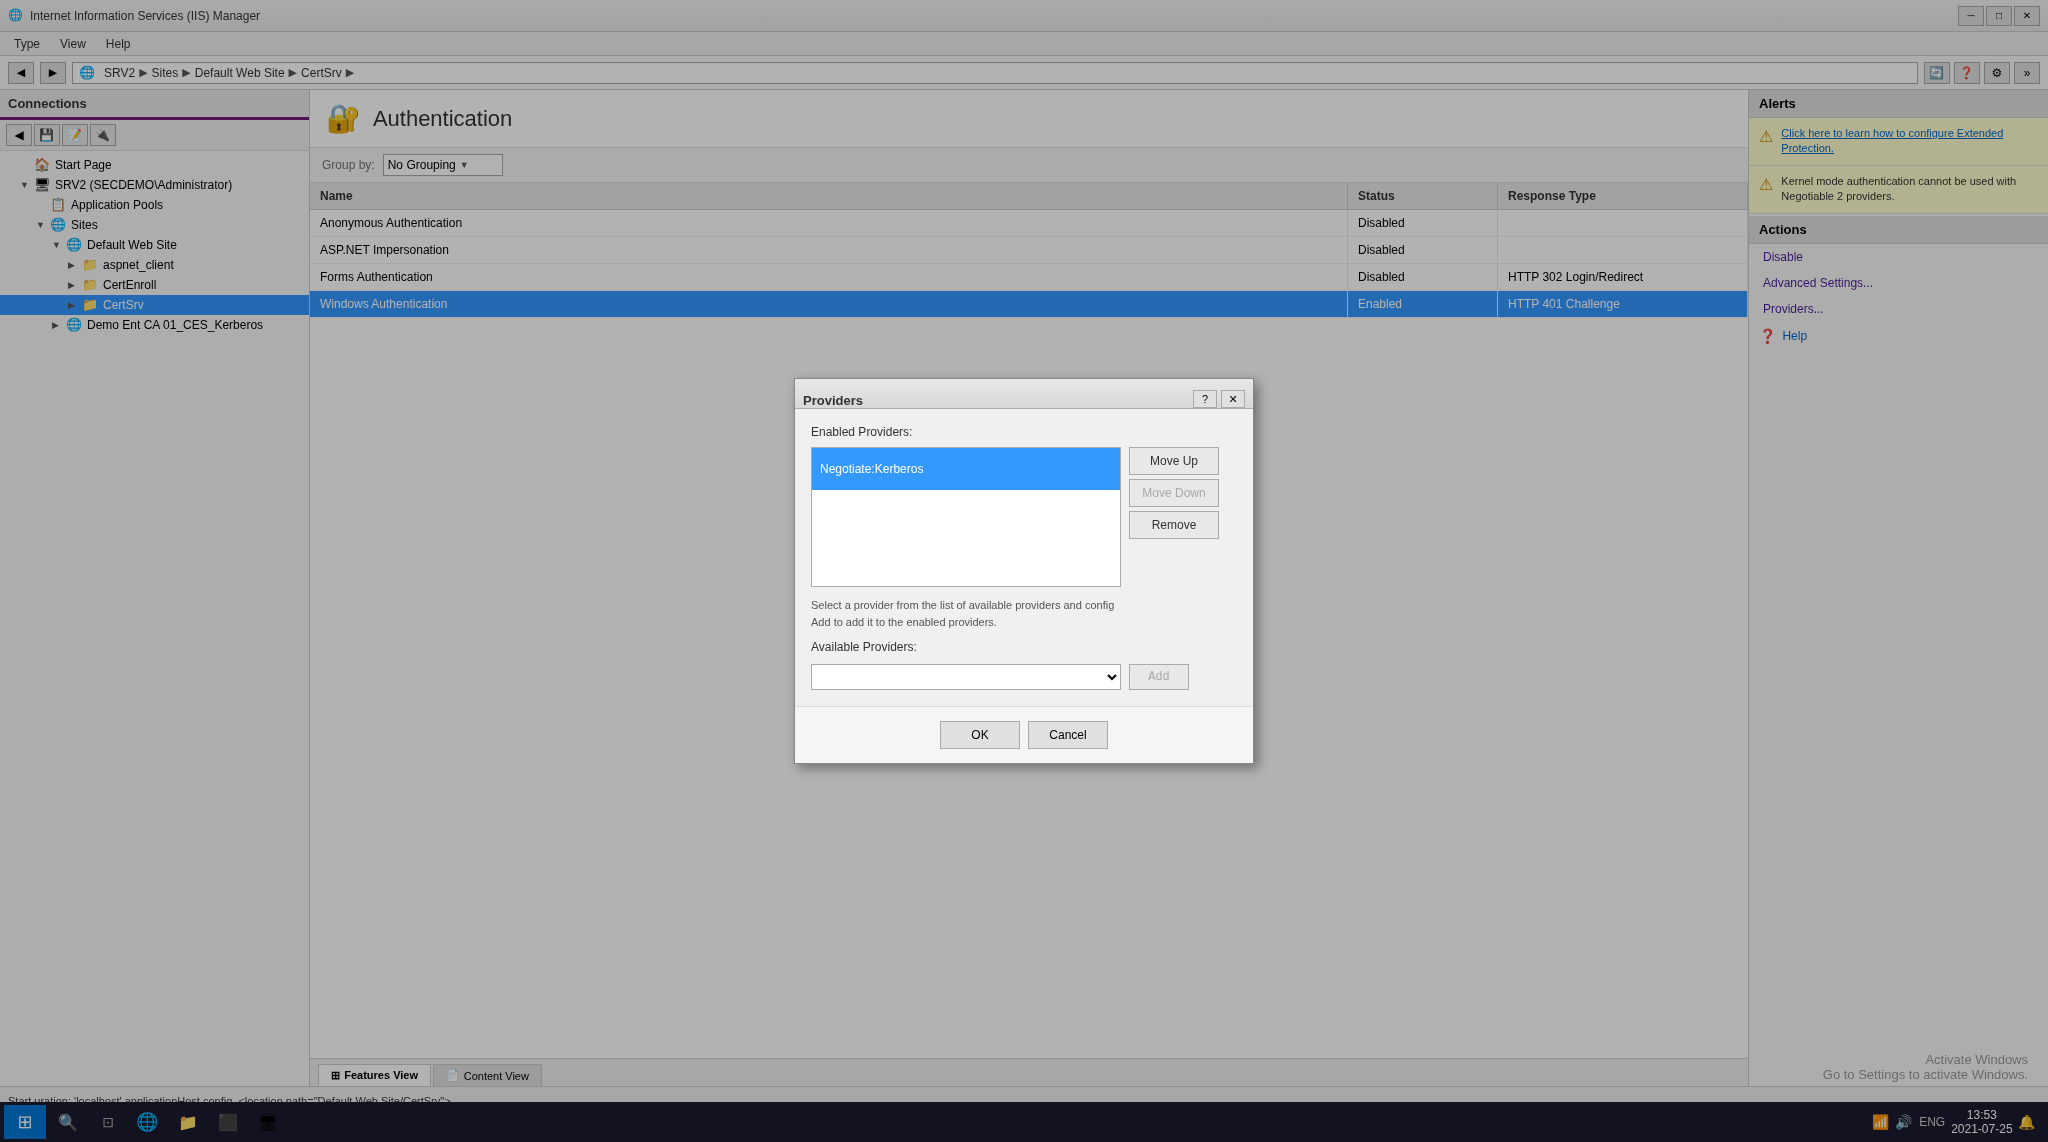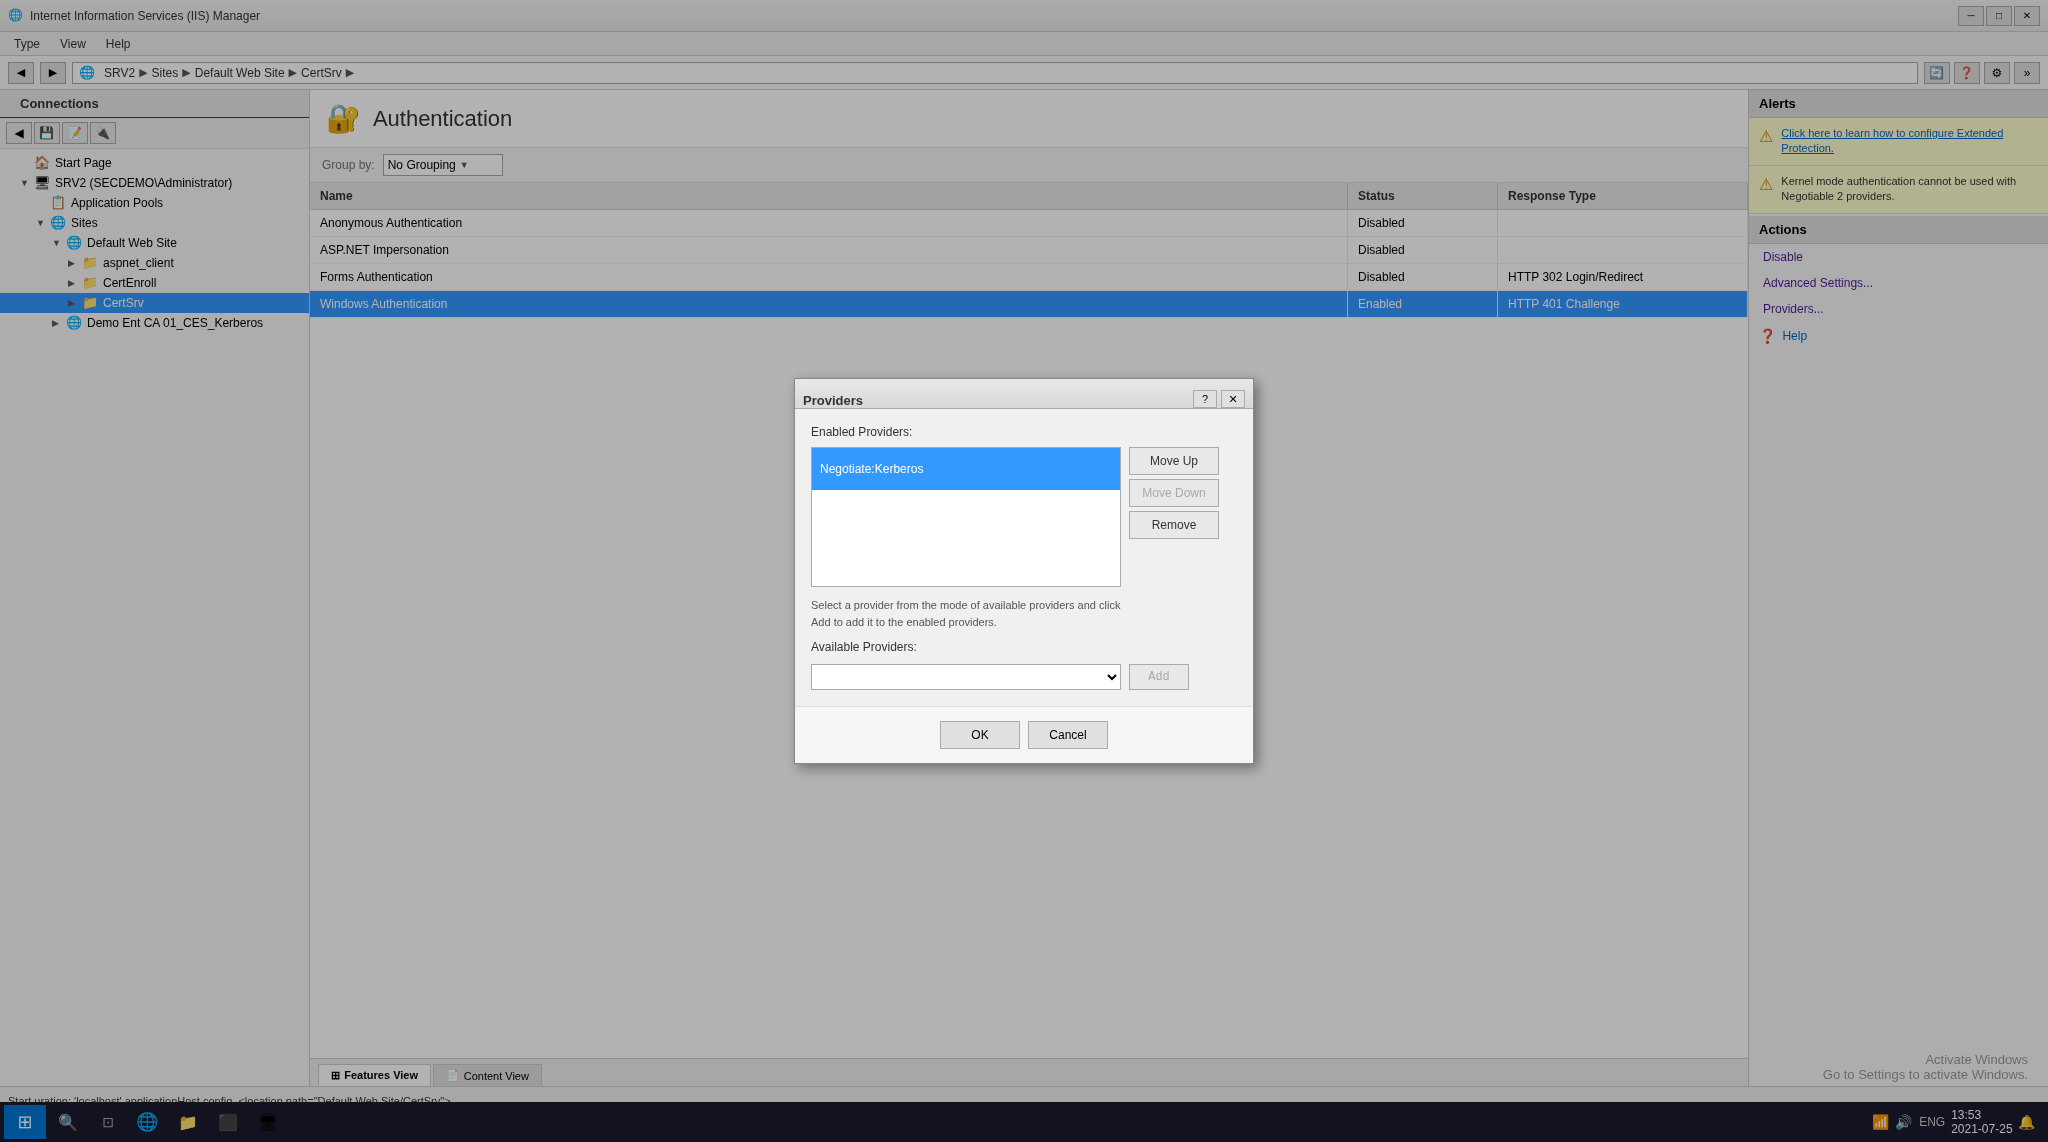--- a/index.html
+++ b/index.html
@@ -59,22 +59,22 @@
     .connections-panel {
       width: 310px;
       background: #f8f8f8;
       border-right: 1px solid #ccc;
       display: flex;
       flex-direction: column;
       overflow: hidden;
     }
     .connections-header {
       background: #e8e8e8;
-      border-bottom: 1px solid #701a75;
-      padding: 6px 20px;
+      border-bottom: 3px solid #701a75;
+      padding: 6px 8px;
       font-weight: bold;
       font-size: 13px;
       color: #333;
     }
     .connections-toolbar {
       display: flex;
       gap: 2px;
       padding: 4px 6px;
       border-bottom: 1px solid #ddd;
       background: #f0f0f0;
@@ -184,21 +184,21 @@
       gap: 4px;
       position: fixed;
       bottom: 0;
       left: 0;
       width: 2048px;
     }
     .start-btn { width: 42px; height: 34px; background: #0078d4; display: flex; align-items: center; justify-content: center; cursor: pointer; }
     .start-icon { color: white; font-size: 18px; }
     .taskbar-icon { width: 36px; height: 34px; display: flex; align-items: center; justify-content: center; cursor: pointer; }
     .taskbar-right { margin-left: auto; display: flex; align-items: center; gap: 6px; padding-right: 8px; }
-    .taskbar-clock { color: white; font-size: 12px; text-align: left; }
+    .taskbar-clock { color: white; font-size: 12px; text-align: center; }
     .taskbar-sys { display: flex; gap: 6px; color: #ccc; font-size: 14px; }
 
     
     .modal-overlay {
       position: fixed;
       top: 0; left: 0; width: 2048px; height: 1142px;
       background: rgba(0,0,0,0.3);
       display: flex;
       align-items: center;
       justify-content: center;
@@ -559,21 +559,21 @@
       <div style="display:flex;align-items:flex-start;">
         <div class="providers-list-box">
           <div class="provider-item selected">Negotiate:Kerberos</div>
         </div>
         <div class="modal-side-btns">
           <button class="modal-action-btn">Move Up</button>
           <button class="modal-action-btn" disabled="">Move Down</button>
           <button class="modal-action-btn">Remove</button>
         </div>
       </div>
-      <div class="modal-hint">Select a provider from the mode of available providers and click Add to add it to the enabled providers.</div>
+      <div class="modal-hint">Select a provider from the list of available providers and config Add to add it to the enabled providers.</div>
       <div class="modal-label">Available Providers:</div>
       <div class="modal-providers-row">
         <select class="available-select">
           <option value=""></option>
         </select>
         <button class="modal-add-btn">Add</button>
       </div>
     </div>
 
     <div class="modal-footer">

